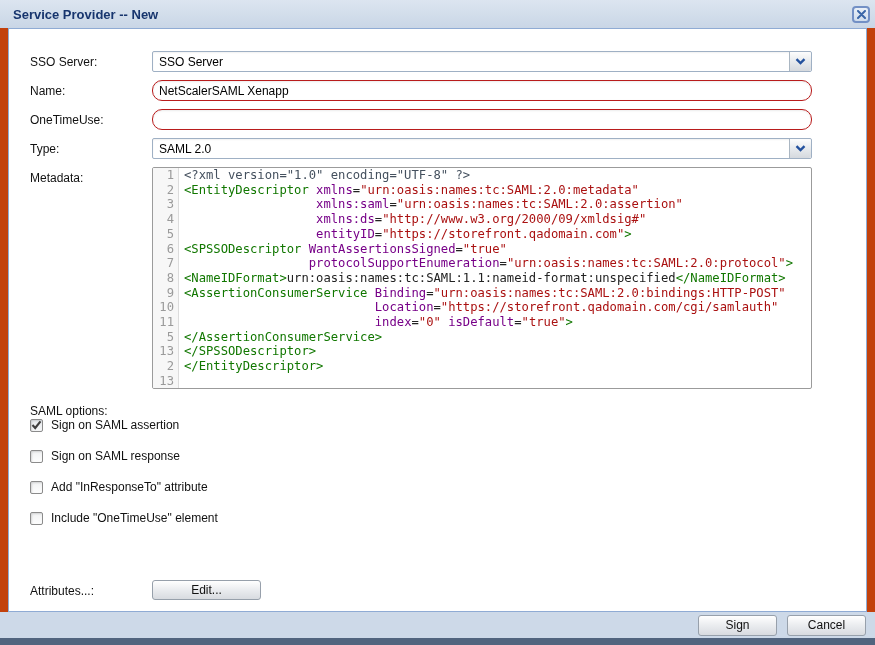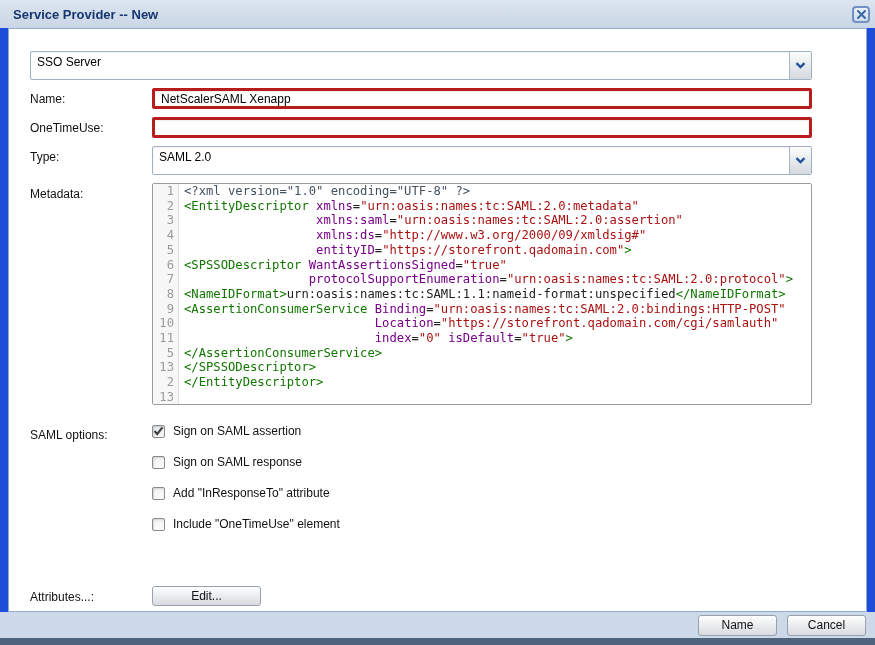--- a/index.html
+++ b/index.html
@@ -1,35 +1,35 @@
 <!DOCTYPE html>
 <html><head>
 <meta charset="utf-8">
 <style>
   * { margin:0; padding:0; box-sizing:border-box; }
   html,body { width:875px; height:645px; font-family:"Liberation Sans", sans-serif; background:#fff; }
-  .window { width:875px; height:645px; display:flex; flex-direction:column; background:#1d4ed8; overflow:hidden; }
+  .window { width:875px; height:645px; display:flex; flex-direction:column; background:#c2410c; overflow:hidden; }
 
   .titlebar { height:28px; flex:0 0 auto; display:flex; align-items:center; padding-left:13px;
               background:linear-gradient(#dce5f0,#c9d6e6); }
   .title { font-size:13px; font-weight:bold; color:#17356e; }
   .close-btn { margin-left:auto; margin-right:5px; width:18px; height:17px; border:2px solid #7390c5;
                border-radius:4px; background:linear-gradient(#eaf0f8,#cfdcec); display:flex;
                align-items:center; justify-content:center; cursor:pointer; }
 
   .content { flex:1 1 auto; margin:0 8px; background:#fff; border:1px solid #8fabd4;
              padding:22px 0 0 21px; overflow:hidden; }
 
   .row { display:flex; margin-bottom:8px; margin-right:54px; }
   .row .lbl { width:122px; flex:0 0 auto; font-size:12px; color:#111; padding-top:4px; }
   .fld { flex:1 1 auto; min-width:0; }
 
-  .tinput { width:100%; height:21px; border:3px solid #b91c1c; border-radius:2px; padding:2px 6px;
+  .tinput { width:100%; height:21px; border:1px solid #b91c1c; border-radius:10px; padding:2px 6px;
             font:12px "Liberation Sans", sans-serif; color:#000; box-shadow:inset 0 1px 2px rgba(0,0,0,.08); }
-  .combo { display:flex; height:29px; border:1px solid #9fb0c4; border-radius:2px; background:#fff;
+  .combo { display:flex; height:21px; border:1px solid #9fb0c4; border-radius:2px; background:#fff;
            box-shadow:inset 0 1px 2px rgba(0,0,0,.06); cursor:default; }
   .combo-value { flex:1 1 auto; font-size:12px; color:#000; padding:3px 6px 0 6px; white-space:nowrap; overflow:hidden; }
   .combo-btn { flex:0 0 22px; border-left:1px solid #aab6c2; border-radius:0 2px 2px 0;
                background:linear-gradient(#fdfdfd,#e9ecef 45%,#d5d9de); display:flex; align-items:center; justify-content:center; }
 
   .editor { display:flex; height:222px; border:1px solid #9b9b9b; border-radius:2px; background:#fff;
             font-family:"DejaVu Sans Mono", monospace; font-size:12.2px; line-height:14.7px; overflow:hidden; }
   .gutter { flex:0 0 auto; min-width:26px; background:#f7f7f7; border-right:1px solid #dcdcdc;
             color:#9a9a9a; text-align:right; padding:0 4px 0 6px; }
   .code { flex:1 1 auto; padding-left:5px; white-space:pre; overflow:hidden; color:#222; }
@@ -69,20 +69,21 @@
     <div class="close-btn">
       <svg width="9" height="9" viewBox="0 0 9 9">
         <path d="M1 1 L8 8 M8 1 L1 8" stroke="#3a66a8" stroke-width="2" fill="none" stroke-linecap="round"></path>
       </svg>
     </div>
   </div>
 
   <div class="content">
 
     <div class="row">
+      <div class="lbl">SSO Server:</div>
       <div class="fld">
         <div class="combo">
           <div class="combo-value">SSO Server</div>
           <div class="combo-btn">
             <svg width="11" height="7" viewBox="0 0 11 7">
               <path d="M1.5 1.2 L5.5 5 L9.5 1.2" fill="none" stroke="#23519e" stroke-width="2.4"></path>
             </svg>
           </div>
         </div>
       </div>
@@ -109,21 +110,21 @@
           <div class="combo-value">SAML 2.0</div>
           <div class="combo-btn">
             <svg width="11" height="7" viewBox="0 0 11 7">
               <path d="M1.5 1.2 L5.5 5 L9.5 1.2" fill="none" stroke="#23519e" stroke-width="2.4"></path>
             </svg>
           </div>
         </div>
       </div>
     </div>
 
-    <div class="row mb7" style="margin-bottom:19px;justify-content:flex-end;">
+    <div class="row mb7" style="margin-bottom:11px;justify-content:flex-end;">
       <div class="lbl">Metadata:</div>
       <div class="fld">
         <div class="editor">
           <div class="gutter">
               <div>1</div>
               <div>2</div>
               <div>3</div>
               <div>4</div>
               <div>5</div>
               <div>6</div>
@@ -135,21 +136,21 @@
               <div>5</div>
               <div>13</div>
               <div>2</div>
               <div>13</div>
             </div>
           <div class="code"><div><span class="cm-meta">&lt;?xml version="1.0" encoding="UTF-8" ?&gt;</span></div><div><span class="cm-tag">&lt;EntityDescriptor</span> <span class="cm-attr">xmlns</span>=<span class="cm-string">"urn:oasis:names:tc:SAML:2.0:metadata"</span></div><div>                  <span class="cm-attr">xmlns:saml</span>=<span class="cm-string">"urn:oasis:names:tc:SAML:2.0:assertion"</span></div><div>                  <span class="cm-attr">xmlns:ds</span>=<span class="cm-string">"http://www.w3.org/2000/09/xmldsig#"</span></div><div>                  <span class="cm-attr">entityID</span>=<span class="cm-string">"https://storefront.qadomain.com"</span><span class="cm-tag">&gt;</span></div><div><span class="cm-tag">&lt;SPSSODescriptor</span> <span class="cm-attr">WantAssertionsSigned</span>=<span class="cm-string">"true"</span></div><div>                 <span class="cm-attr">protocolSupportEnumeration</span>=<span class="cm-string">"urn:oasis:names:tc:SAML:2.0:protocol"</span><span class="cm-tag">&gt;</span></div><div><span class="cm-tag">&lt;NameIDFormat</span><span class="cm-tag">&gt;</span>urn:oasis:names:tc:SAML:1.1:nameid-format:unspecified<span class="cm-tag">&lt;/NameIDFormat</span><span class="cm-tag">&gt;</span></div><div><span class="cm-tag">&lt;AssertionConsumerService</span> <span class="cm-attr">Binding</span>=<span class="cm-string">"urn:oasis:names:tc:SAML:2.0:bindings:HTTP-POST"</span></div><div>                          <span class="cm-attr">Location</span>=<span class="cm-string">"https://storefront.qadomain.com/cgi/samlauth"</span></div><div>                          <span class="cm-attr">index</span>=<span class="cm-string">"0"</span> <span class="cm-attr">isDefault</span>=<span class="cm-string">"true"</span><span class="cm-tag">&gt;</span></div><div><span class="cm-tag">&lt;/AssertionConsumerService</span><span class="cm-tag">&gt;</span></div><div><span class="cm-tag">&lt;/SPSSODescriptor</span><span class="cm-tag">&gt;</span></div><div><span class="cm-tag">&lt;/EntityDescriptor</span><span class="cm-tag">&gt;</span></div><div>&nbsp;</div></div>
         </div>
       </div>
     </div>
 
-    <div class="row" style="margin-bottom:0;">
+    <div class="row" style="margin-bottom:0;flex-direction:column;">
       <div class="lbl">SAML options:</div>
       <div class="fld" id="saml-options-list">
   <div class="cb-row">
     <div class="cb-box checked">
       <svg width="11" height="10" viewBox="0 0 11 10">
         <path d="M1.5 5 L4.2 8 L9.5 1.3" fill="none" stroke="#3f3f3f" stroke-width="2.1"></path>
       </svg>
     </div>
     <span class="cb-lbl">Sign on SAML assertion</span>
   </div>
@@ -182,18 +183,18 @@
       <div class="fld">
         <button class="btn edit-btn">Edit...</button>
       </div>
     </div>
 
 
 
   </div>
 
   <div class="footer">
-    <button class="btn footer-btn">Name</button>
+    <button class="btn footer-btn">Sign</button>
     <button class="btn footer-btn">Cancel</button>
   </div>
   <div class="bottom-strip"></div>
 
 </div>
 
 </body></html>

